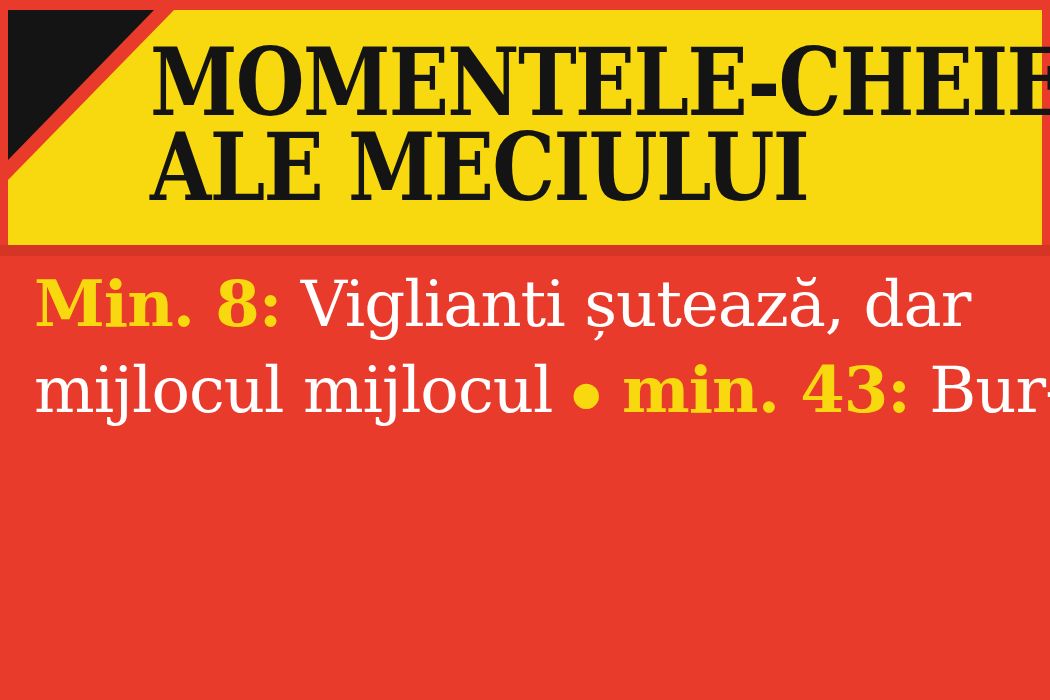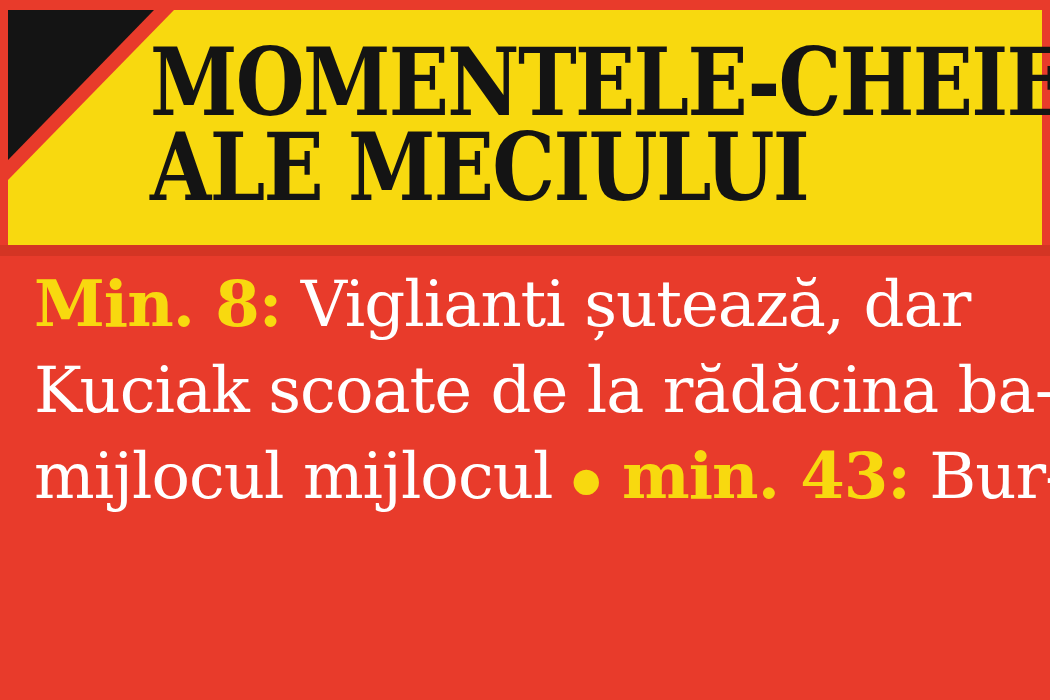--- a/index.html
+++ b/index.html
@@ -71,17 +71,16 @@
     <h1 class="header-title">
       <span class="hline">MOMENTELE-CHEIE</span>
       <span class="hline">ALE MECIULUI</span>
     </h1>
   </div>
 
   <div class="band-shadow"></div>
 
   <div class="moments">
       <div class="line"><span class="seg-highlight">Min. 8:</span><span class="seg-normal"> Viglianti șutează, dar</span></div>
-      <div class="line"><span class="seg-normal">Kuciak scoate de la rădăcina ba-</span></div>
       <div class="line"><span class="seg-normal">mijlocul mijlocul </span><span class="seg-bullet">●</span><span class="seg-highlight"> min. 43:</span><span class="seg-normal"> Bur-</span></div>
     </div>
 
 </div>
 
 </body></html>

